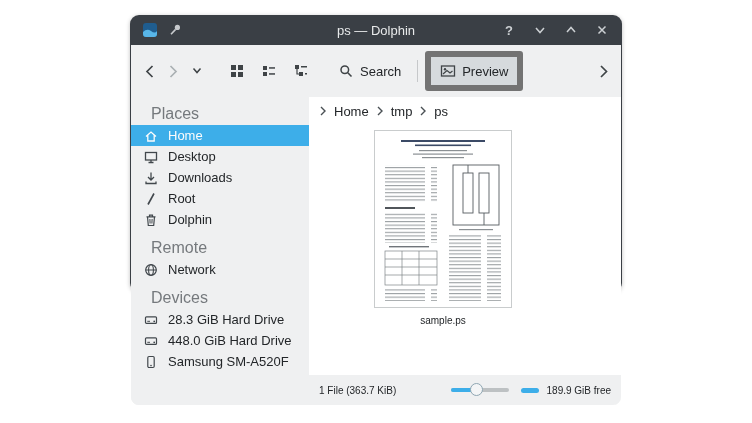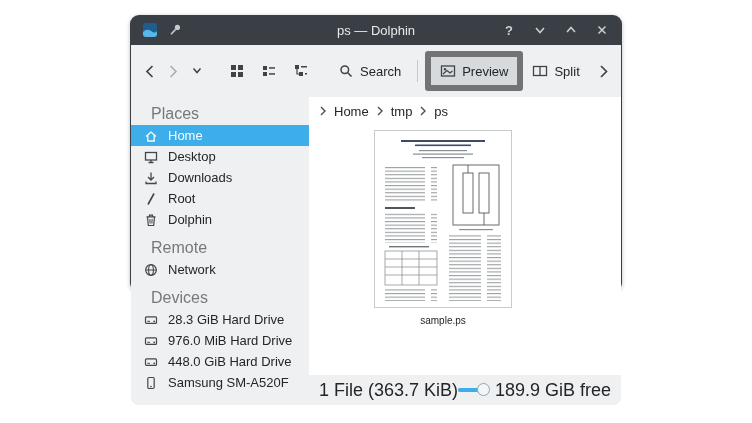--- a/index.html
+++ b/index.html
@@ -39,21 +39,21 @@
   .main{flex:1;background:#ffffff;display:flex;flex-direction:column;min-width:0;}
   .breadcrumb{height:28px;flex:0 0 28px;display:flex;align-items:center;gap:7px;padding-left:10px;
               font-size:13px;color:#232629;}
   .crumb{cursor:default;}
   .view{flex:1;position:relative;overflow:hidden;}
   .file-item{margin:6px 0 0 34px;width:200px;display:flex;flex-direction:column;align-items:center;}
   .thumb{width:136px;height:176px;box-shadow:0 0 0 1px #c9cccd;}
   .file-label{margin-top:8px;font-size:10px;color:#232629;}
   
   .statusbar{height:30px;flex:0 0 30px;background:#eff0f1;display:flex;align-items:center;
-             padding:0 10px;font-size:18px;color:#232629;}
+             padding:0 10px;font-size:10px;color:#232629;}
   .status-summary{white-space:nowrap;}
   .zoom-slider{position:relative;width:58px;height:16px;margin-left:auto;}
   .zs-track{position:absolute;left:0;right:0;top:6px;height:4px;border-radius:2px;background:#bdc1c3;}
   .zs-fill{position:absolute;left:0;top:6px;width:24px;height:4px;border-radius:2px;background:#3daee9;}
   .zs-knob{position:absolute;left:19px;top:1px;width:13px;height:13px;border-radius:50%;
            background:#f4f5f6;border:1px solid #8fa6b2;box-sizing:border-box;}
   .capacity-bar{width:18px;height:5px;border-radius:3px;background:#3daee9;margin:0 8px 0 12px;}
   .free-text{white-space:nowrap;}
 </style>
 </head>
@@ -161,27 +161,20 @@
 
         <span class="tool-textbtn pressed">
           <svg width="16" height="16" viewBox="0 0 16 16">
             <rect x="1.5" y="3" width="13" height="10" stroke="#3f4447" stroke-width="1.3" fill="none"></rect>
             <circle cx="5" cy="6.3" r="1.2" fill="#3f4447"></circle>
             <path d="M3 11 L7 7.5 L10 10 L12.5 8" stroke="#3f4447" stroke-width="1.2" fill="none"></path>
           </svg>
           <span>Preview</span>
         </span>
 
-        <span class="tool-textbtn">
-          <svg width="16" height="16" viewBox="0 0 16 16">
-            <rect x="1.5" y="3.5" width="13" height="9" stroke="#3f4447" stroke-width="1.3" fill="none"></rect>
-            <path d="M8 3.5 V12.5" stroke="#3f4447" stroke-width="1.3"></path>
-          </svg>
-          <span>Split</span>
-        </span>
 
         <span class="tb-btn overflow-btn">
           <svg width="11" height="15" viewBox="0 0 11 15">
               <path d="M3 2 L8.5 7.5 L3 13" stroke="#3f4447" stroke-width="1.7" fill="none"></path>
             </svg>
         </span>
       </div>
 
       <div class="content">
 
@@ -233,28 +226,20 @@
           </div>
 
           <div class="section-label gap">Devices</div>
           <div class="side-item">
             <svg width="16" height="16" viewBox="0 0 16 16">
               <rect x="2.5" y="4.8" width="11" height="6.6" rx="1" stroke="#41474c" stroke-width="1.2" fill="none"></rect>
               <circle cx="11.2" cy="9.3" r="0.9" fill="#41474c"></circle>
               <path d="M4.3 9.3 H7" stroke="#41474c" stroke-width="1"></path>
             </svg>
             <span>28.3 GiB Hard Drive</span>
-          </div>
-          <div class="side-item">
-            <svg width="16" height="16" viewBox="0 0 16 16">
-              <rect x="2.5" y="4.8" width="11" height="6.6" rx="1" stroke="#41474c" stroke-width="1.2" fill="none"></rect>
-              <circle cx="11.2" cy="9.3" r="0.9" fill="#41474c"></circle>
-              <path d="M4.3 9.3 H7" stroke="#41474c" stroke-width="1"></path>
-            </svg>
-            <span>976.0 MiB Hard Drive</span>
           </div>
           <div class="side-item">
             <svg width="16" height="16" viewBox="0 0 16 16">
               <rect x="2.5" y="4.8" width="11" height="6.6" rx="1" stroke="#41474c" stroke-width="1.2" fill="none"></rect>
               <circle cx="11.2" cy="9.3" r="0.9" fill="#41474c"></circle>
               <path d="M4.3 9.3 H7" stroke="#41474c" stroke-width="1"></path>
             </svg>
             <span>448.0 GiB Hard Drive</span>
           </div>
           <div class="side-item">

